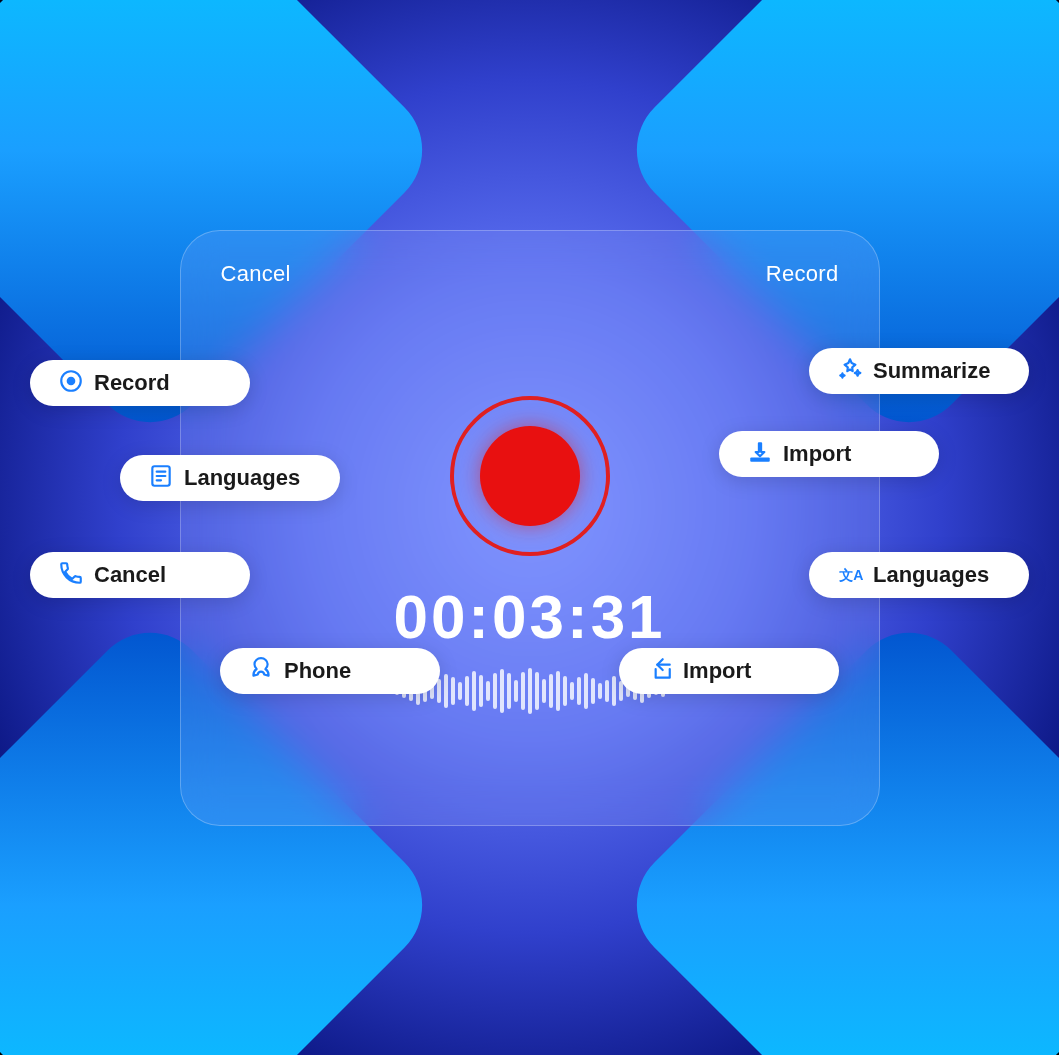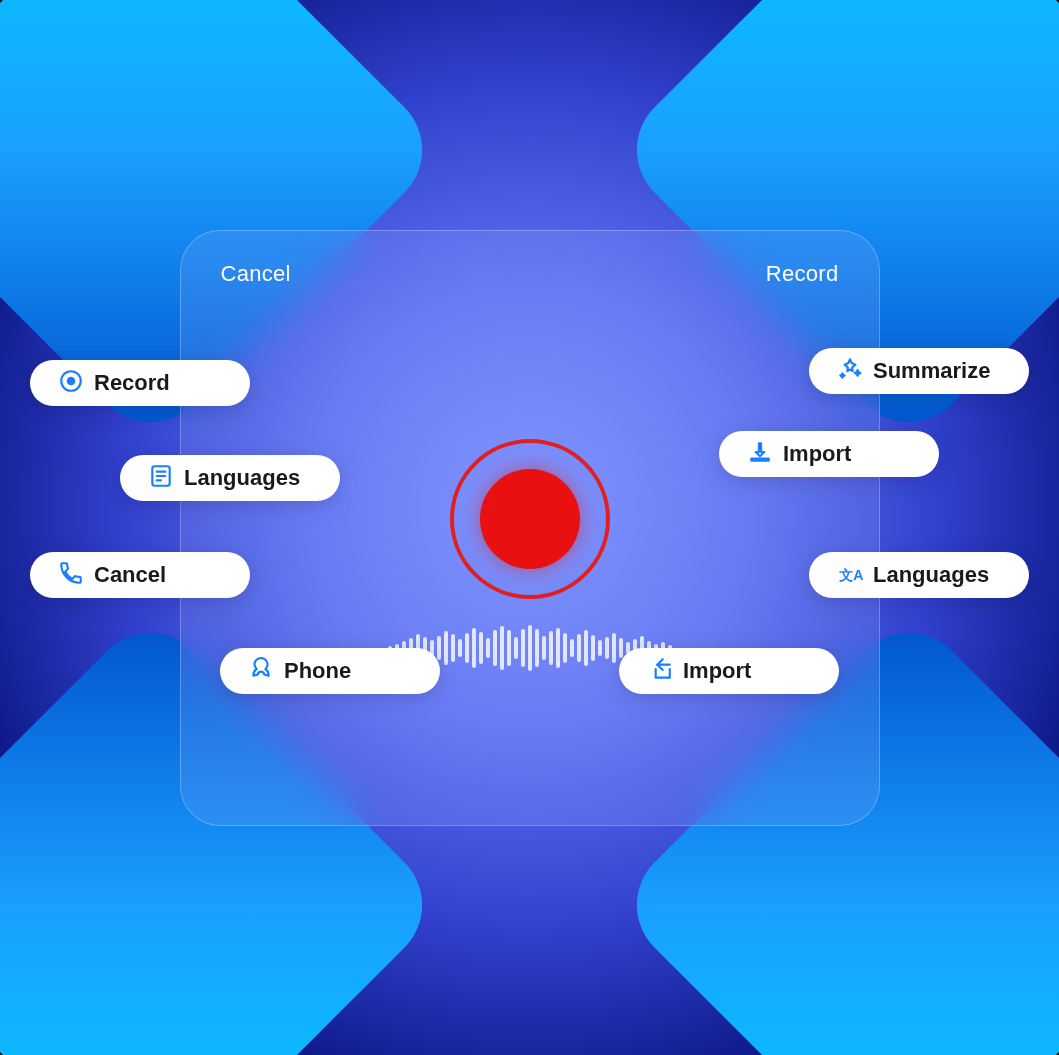--- a/index.html
+++ b/index.html
@@ -252,20 +252,21 @@
 
 <div class="card">
   <div class="card-header">
     <button class="header-btn">Cancel</button>
     <button class="header-btn">Record</button>
   </div>
   <div class="card-center">
     <div class="record-button-container">
       <div class="record-dot"></div>
     </div>
+    <div class="timer">00:03:31</div>
     <div class="waveform" id="waveform-container">
         <div class="wave-bar" style="height: 4px;"></div>
         <div class="wave-bar" style="height: 8px;"></div>
         <div class="wave-bar" style="height: 14px;"></div>
         <div class="wave-bar" style="height: 20px;"></div>
         <div class="wave-bar" style="height: 28px;"></div>
         <div class="wave-bar" style="height: 22px;"></div>
         <div class="wave-bar" style="height: 16px;"></div>
         <div class="wave-bar" style="height: 24px;"></div>
         <div class="wave-bar" style="height: 34px;"></div>

